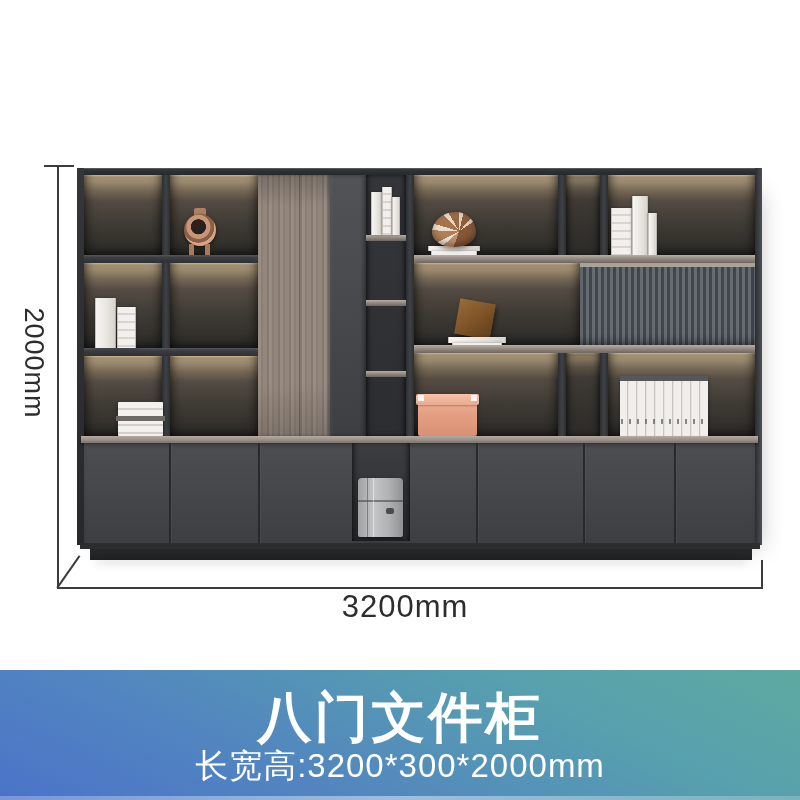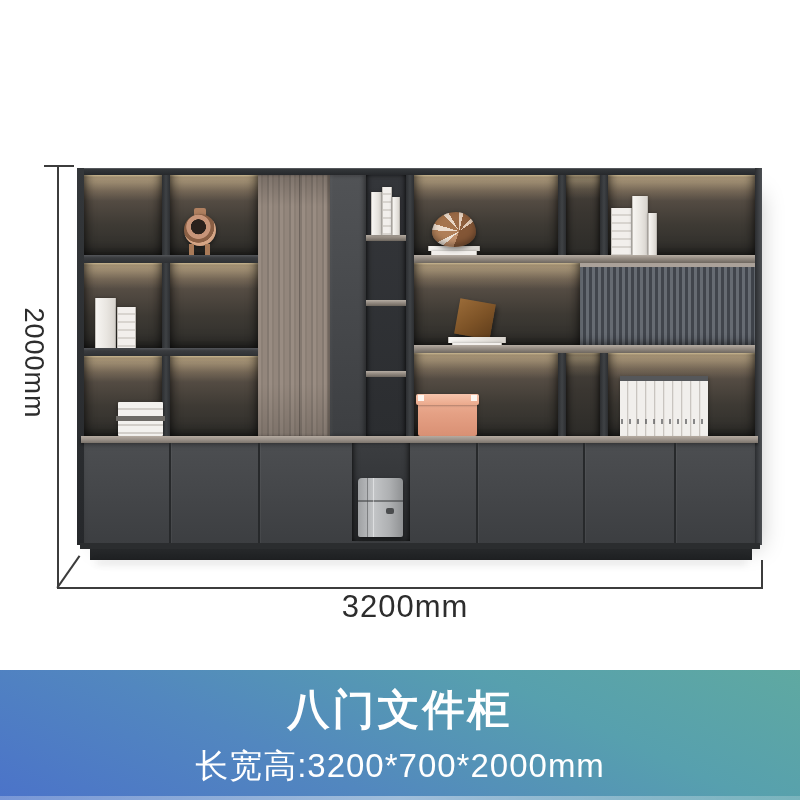--- a/index.html
+++ b/index.html
@@ -157,18 +157,18 @@
   <div class="dim-line" style="left:57px;top:165px;width:2px;height:423px;"></div>
   <div class="dim-line" style="left:44px;top:165px;width:30px;height:2px;"></div>
   <div class="dim-text" style="left:-32px;top:348px;width:132px;height:30px;font-size:27px;text-align:center;transform:rotate(90deg);">2000mm</div>
 
   <div class="dim-line" style="left:57px;top:587px;width:706px;height:2px;"></div>
   <div class="dim-line" style="left:761px;top:560px;width:2px;height:29px;"></div>
   <div class="dim-line" style="left:57px;top:587px;width:39px;height:1.5px;transform-origin:0 50%;transform:rotate(-55deg);"></div>
   <div class="dim-text" style="left:0;top:589px;width:810px;text-align:center;font-size:31px;">3200mm</div>
 
   <div style="left:0;top:670px;width:800px;height:130px;background:linear-gradient(205deg,#5fa9a1 0%,#57a0ae 30%,#5287bf 65%,#4b73c9 100%);">
-    <div style="left:0;top:12px;width:800px;text-align:center;color:#ffffff;font-size:42px;font-weight:bold;letter-spacing:3px;">八门文件柜</div>
-    <div style="left:0;top:74px;width:800px;text-align:center;color:#ffffff;font-size:33px;font-weight:400;letter-spacing:1px;">长宽高:3200*700*2000mm</div>
+    <div style="left:0;top:12px;width:800px;text-align:center;color:#ffffff;font-size:54px;font-weight:bold;letter-spacing:3px;">八门文件柜</div>
+    <div style="left:0;top:74px;width:800px;text-align:center;color:#ffffff;font-size:33px;font-weight:400;letter-spacing:1px;">长宽高:3200*300*2000mm</div>
     <div style="left:0;top:126px;width:800px;height:4px;background:linear-gradient(90deg,rgba(255,255,255,.25),rgba(255,255,255,.45),rgba(255,255,255,.2));"></div>
   </div>
 
 </div>
 
 </body></html>

